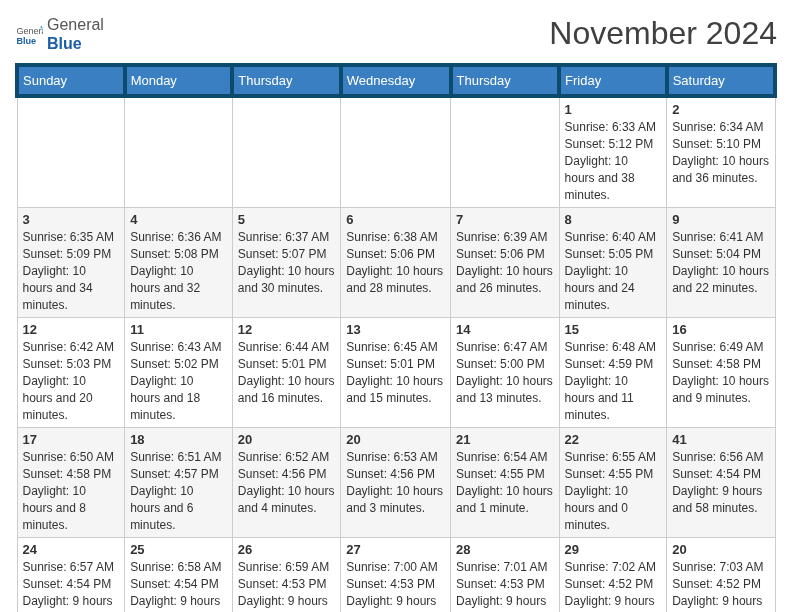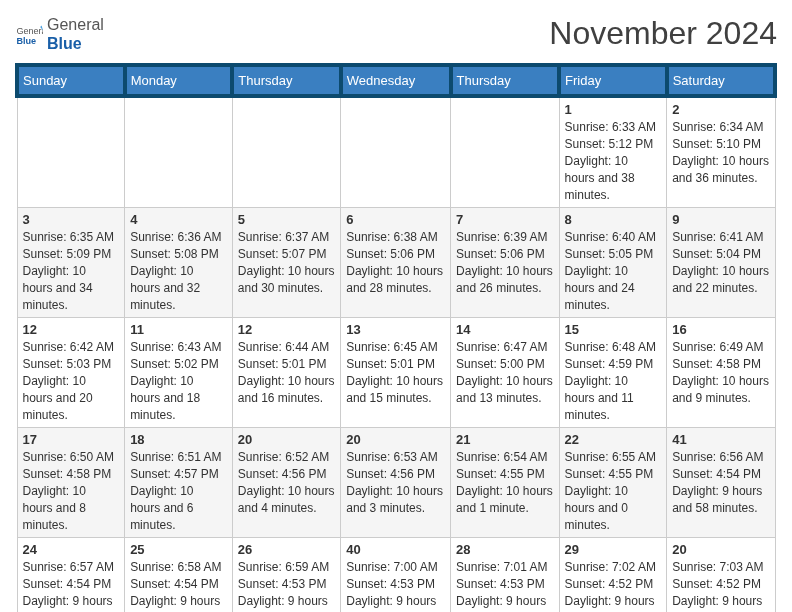--- a/index.html
+++ b/index.html
@@ -228,21 +228,21 @@
         </td>
         <td>
           <span class="day-number">25</span>
           <div class="day-detail">Sunrise: 6:58 AM<br>Sunset: 4:54 PM<br>Daylight: 9 hours and 55 minutes.</div>
         </td>
         <td>
           <span class="day-number">26</span>
           <div class="day-detail">Sunrise: 6:59 AM<br>Sunset: 4:53 PM<br>Daylight: 9 hours and 54 minutes.</div>
         </td>
         <td>
-          <span class="day-number">40</span>
+          <span class="day-number">27</span>
           <div class="day-detail">Sunrise: 7:00 AM<br>Sunset: 4:53 PM<br>Daylight: 9 hours and 53 minutes.</div>
         </td>
         <td>
           <span class="day-number">28</span>
           <div class="day-detail">Sunrise: 7:01 AM<br>Sunset: 4:53 PM<br>Daylight: 9 hours and 51 minutes.</div>
         </td>
         <td>
           <span class="day-number">29</span>
           <div class="day-detail">Sunrise: 7:02 AM<br>Sunset: 4:52 PM<br>Daylight: 9 hours and 50 minutes.</div>
         </td>

